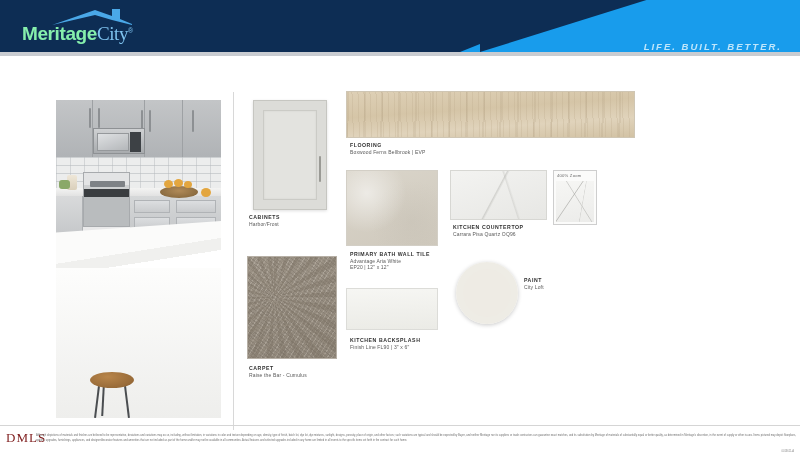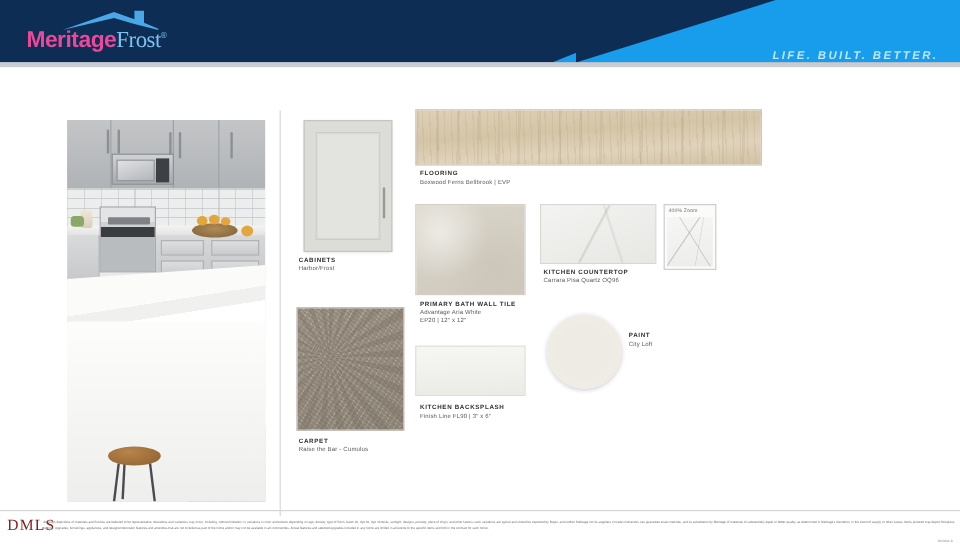--- a/index.html
+++ b/index.html
@@ -29,21 +29,21 @@
   .tagline {
     position: absolute; right: 18px; top: 27px;
     font-size: 9.5px; letter-spacing: 2.0px; color: #bfe6fb;
     font-weight: 600; font-style: italic; margin-top: 14px;
   }
   .logo-wrap { position: absolute; left: 22px; top: 8px; width: 190px; height: 36px; }
   .logo-text {
     position: absolute; left: 0; top: 15px;
     font-size: 19px; letter-spacing: -0.4px; white-space: nowrap;
   }
-  .logo-m { color: #ec4899; font-weight: 700; }
+  .logo-m { color: #86efac; font-weight: 700; }
   .logo-h { color: #7ec2ee; font-weight: 400; font-family: "Liberation Serif", serif; }
   .logo-reg { color: #7ec2ee; font-size: 7px; vertical-align: super; }
   .logo-roof { position: absolute; left: 28px; top: 0px; width: 110px; height: 18px; }
 
   .hdr-underline {
     position: absolute; left: 0; top: 52px; width: 800px; height: 4px; background: #c9ccd1;
   }
 
   
   .title {
@@ -276,21 +276,21 @@
 
   <div class="header">
     <div class="hdr-diag"></div>
     <div class="hdr-diag2"></div>
 
     <div class="logo-wrap">
       <svg class="logo-roof" viewBox="0 0 110 18">
         <path d="M2 17 L45 2 L62 8 L62 1 L70 1 L70 11 L82 16 L82 17 L62 12 L45 7 Z" fill="#4aa8e8"></path>
       </svg>
       <div class="logo-text">
-        <span class="logo-m">Meritage</span><span class="logo-h">Frost</span><span class="logo-reg">®</span>
+        <span class="logo-m">Meritage</span><span class="logo-h">City</span><span class="logo-reg">®</span>
       </div>
     </div>
 
     <div class="tagline">LIFE. BUILT. BETTER.</div>
   </div>
   <div class="hdr-underline"></div>
 
 
   <div class="vdiv"></div>
 

